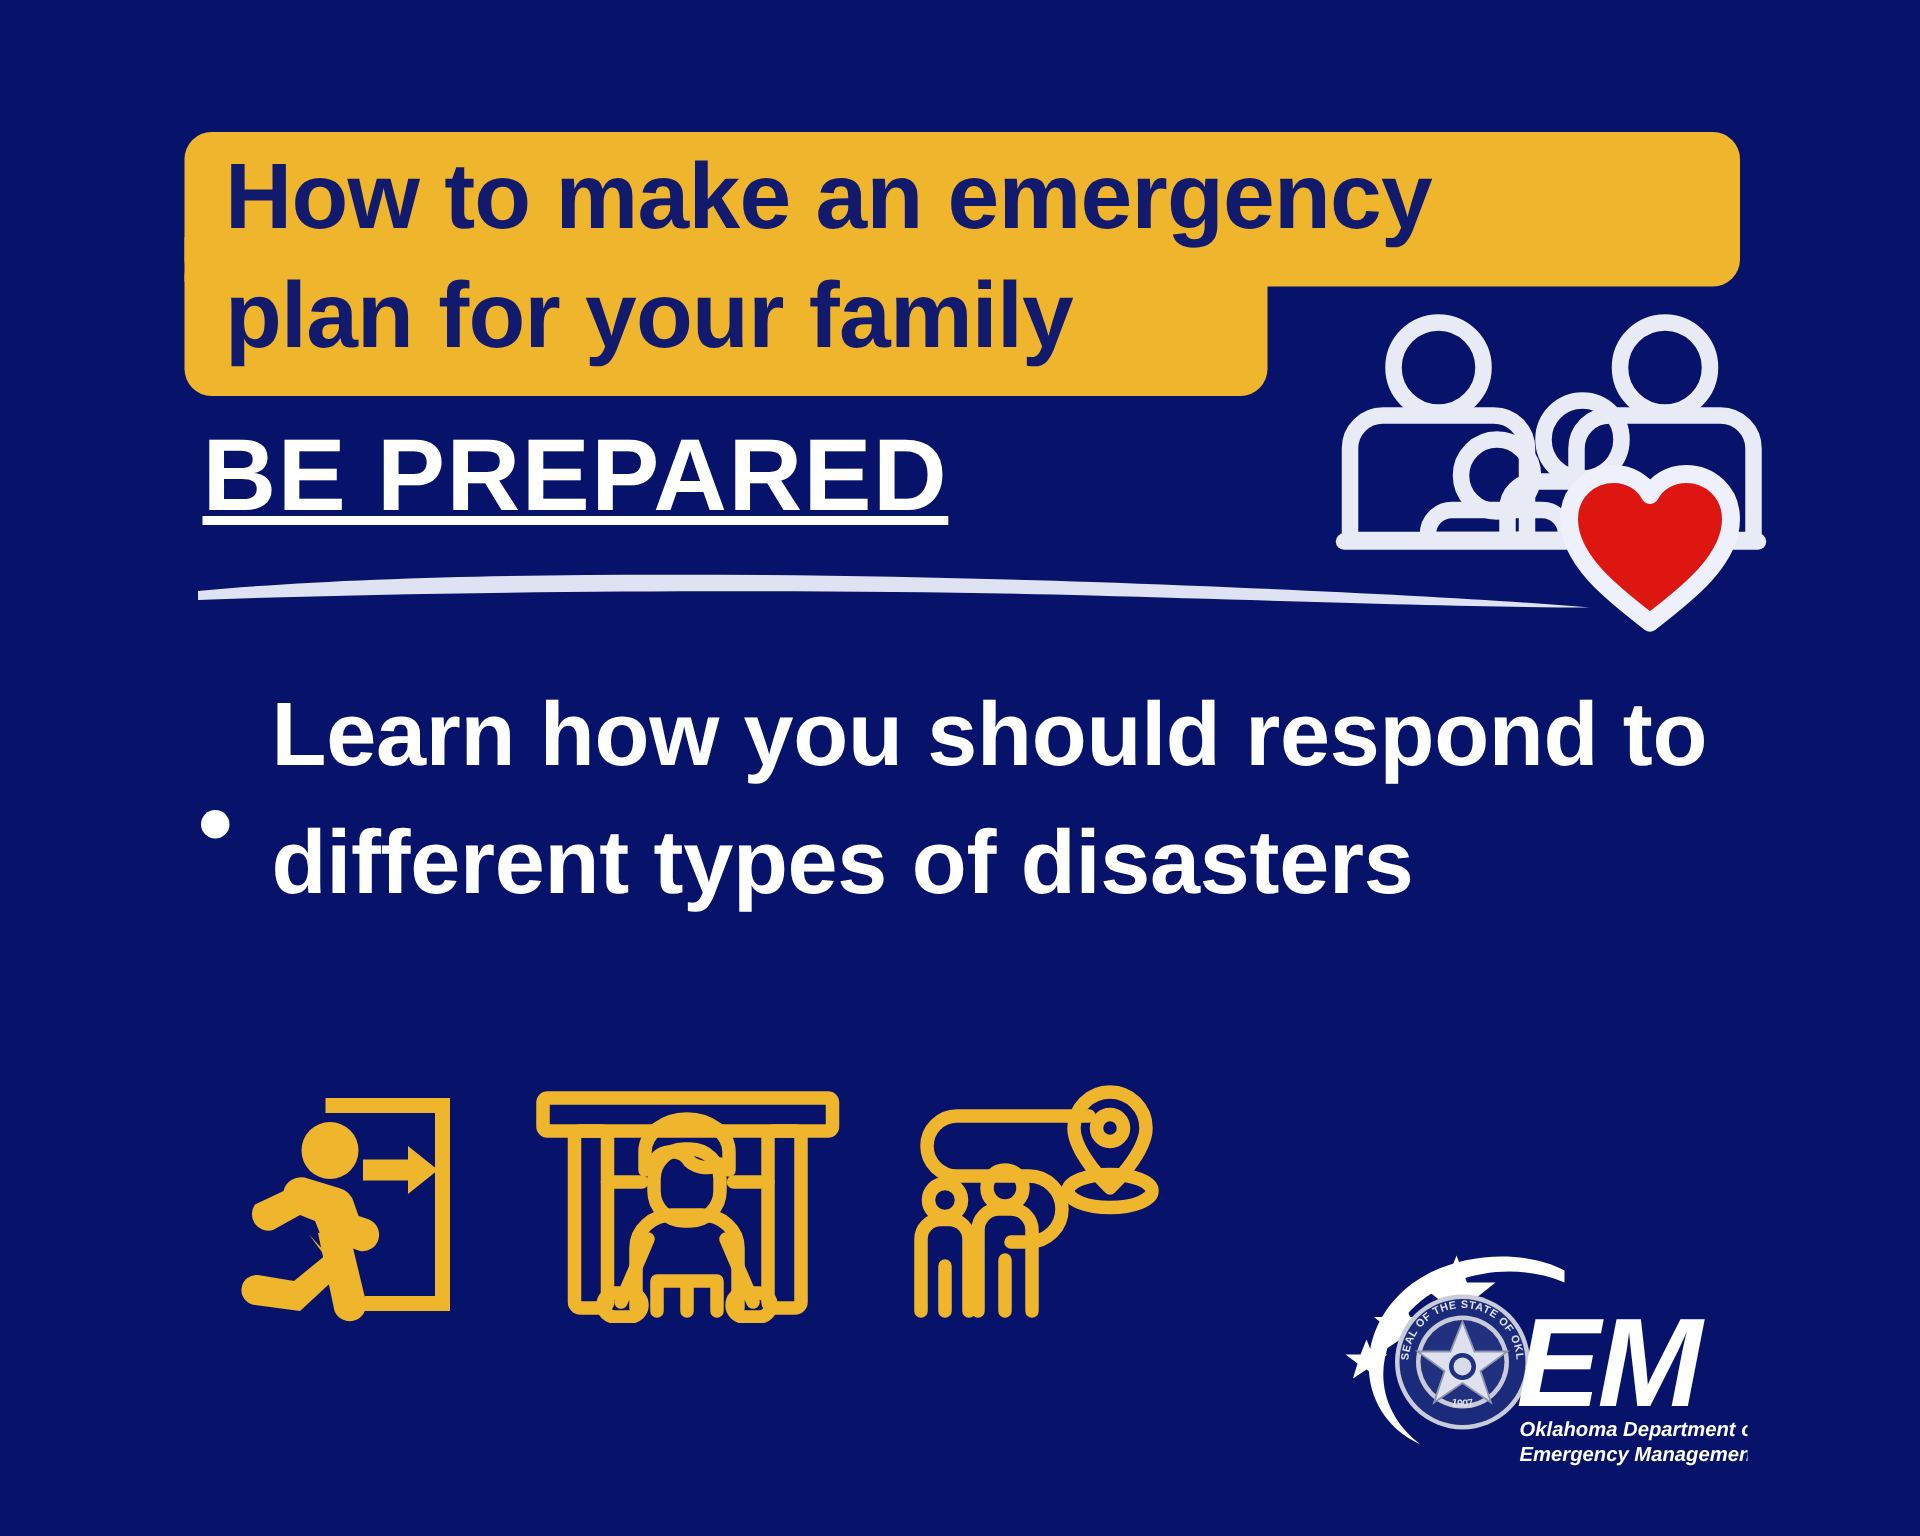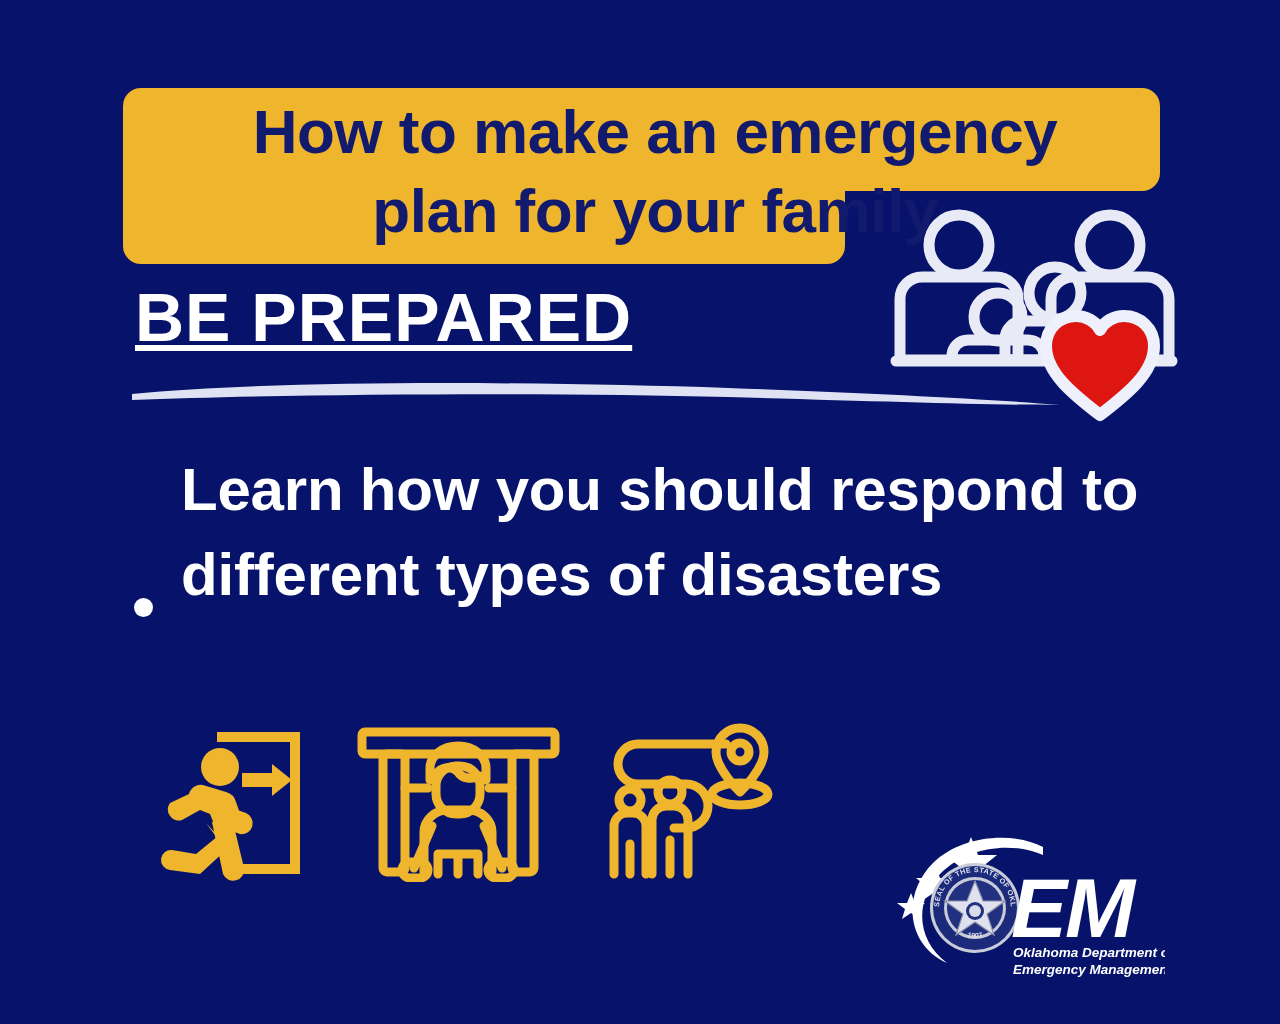--- a/index.html
+++ b/index.html
@@ -46,21 +46,20 @@
     top: 4px;
     width: 1010px;
     color: #121a6e;
     font-size: 62px;
     line-height: 79px;
     font-weight: 700;
     font-stretch: condensed;
     letter-spacing: -0.5px;
     white-space: pre-line;
     z-index: 3;
-    text-align: center;
   }
 
   
   .be-prepared {
     position: absolute;
     left: 135px;
     top: 281px;
     color: #ffffff;
     font-size: 68px;
     line-height: 72px;
@@ -88,21 +87,21 @@
     height: 220px;
   }
 
   
   .bullet-row {
     position: absolute;
     left: 134px;
     top: 447px;
     width: 1030px;
     display: flex;
-    align-items: flex-end;
+    align-items: center;
   }
   .bullet-dot {
     flex: none;
     width: 19px;
     height: 19px;
     border-radius: 50%;
     background: #ffffff;
     margin-top: 35px;
     margin-right: 28px;
   }

